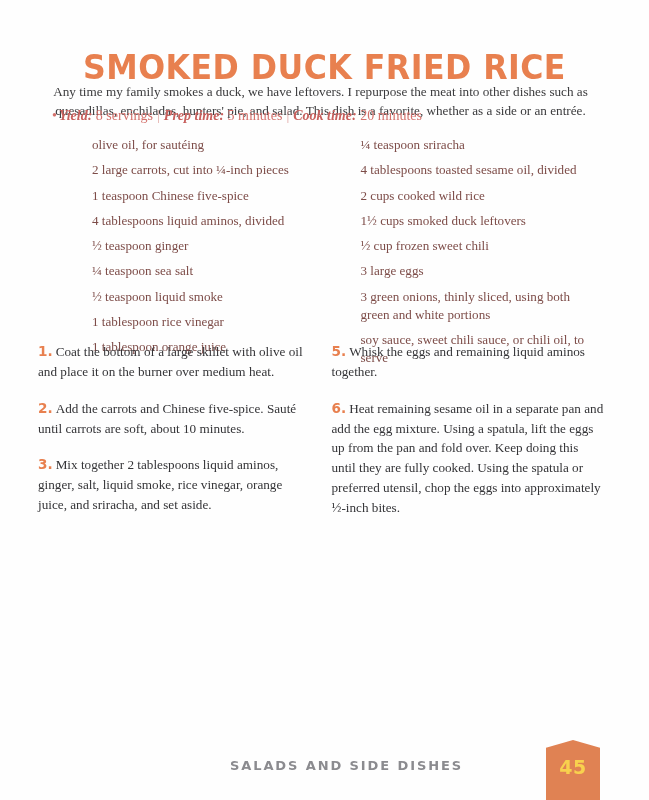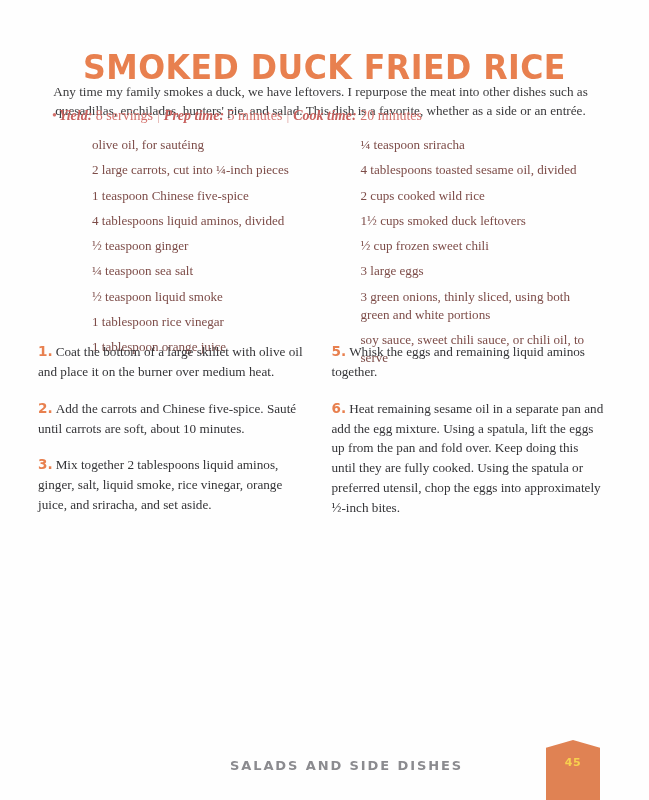--- a/index.html
+++ b/index.html
@@ -147,21 +147,21 @@
     height: 60px;
     background: #e08253;
     clip-path: polygon(0% 13%, 50% 0%, 100% 13%, 100% 100%, 0% 100%);
     display: flex;
     align-items: flex-start;
     justify-content: center;
   }
   .page-num {
     font-family: "DejaVu Sans", sans-serif;
     font-weight: bold;
-    font-size: 11px;
+    font-size: 19px;
     color: #f8d14e;
     letter-spacing: 0.5px;
     margin-top: 16px;
   }
 </style>
 </head>
 <body>
 
 <div class="page">
 

